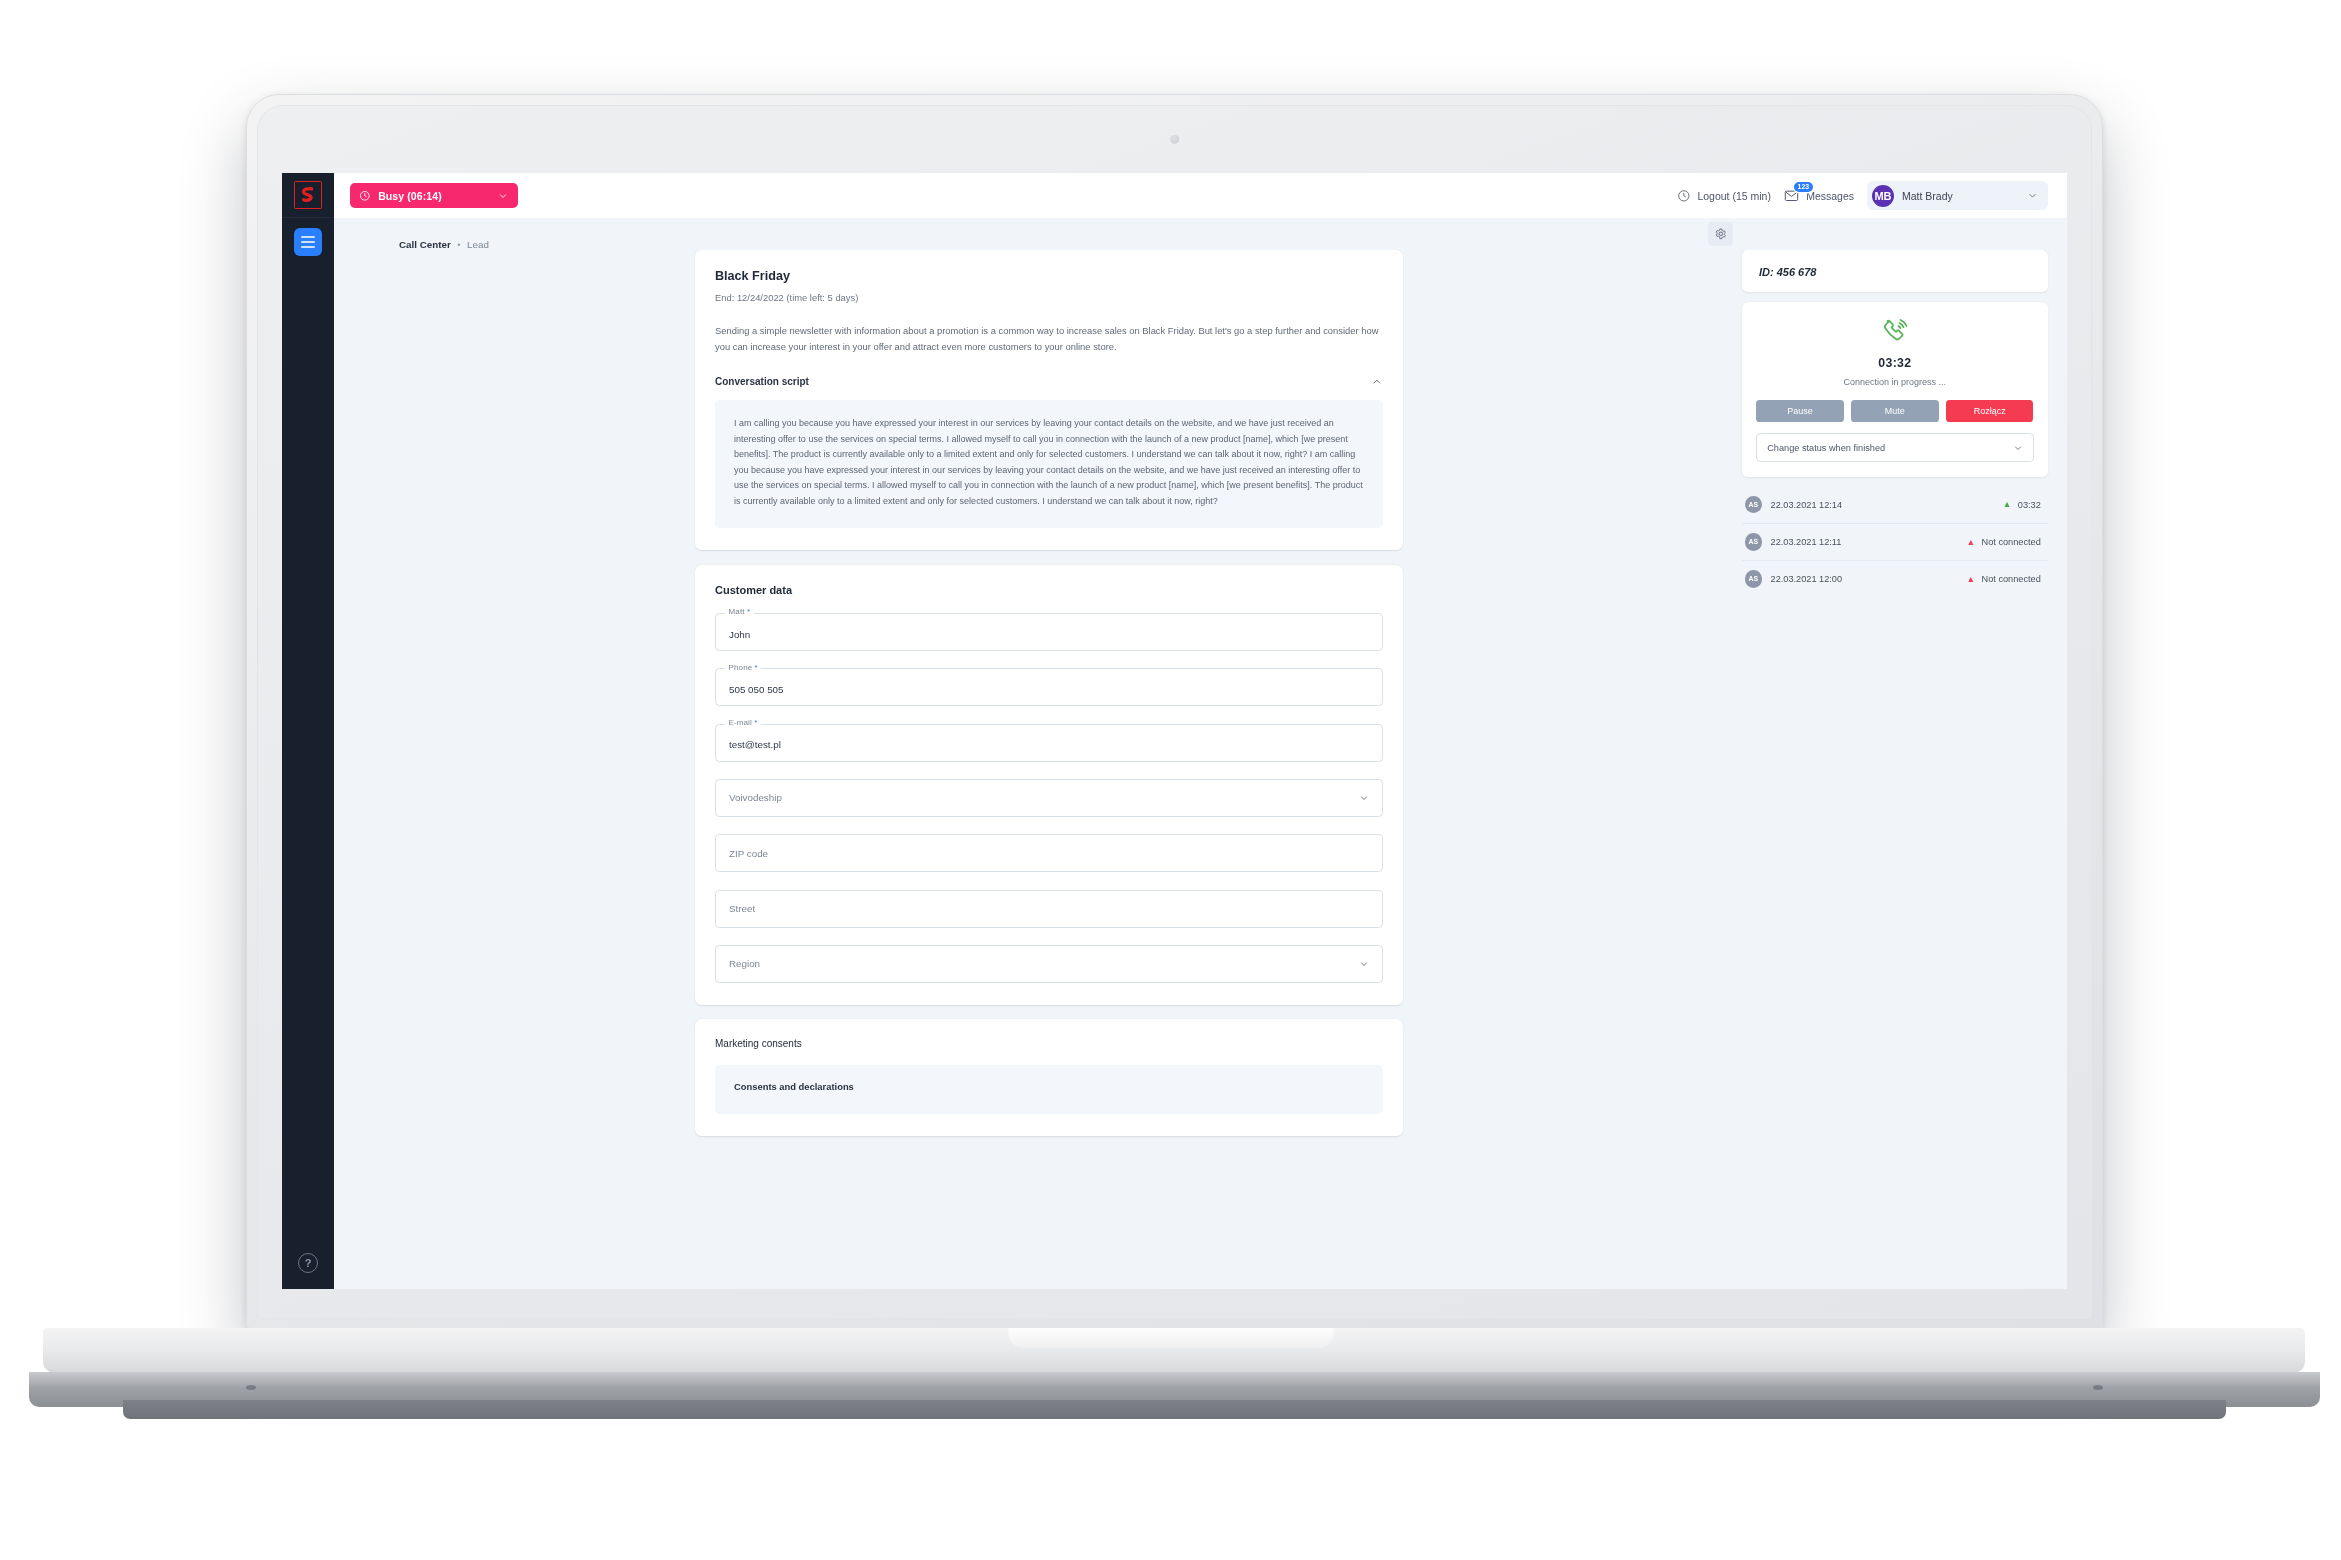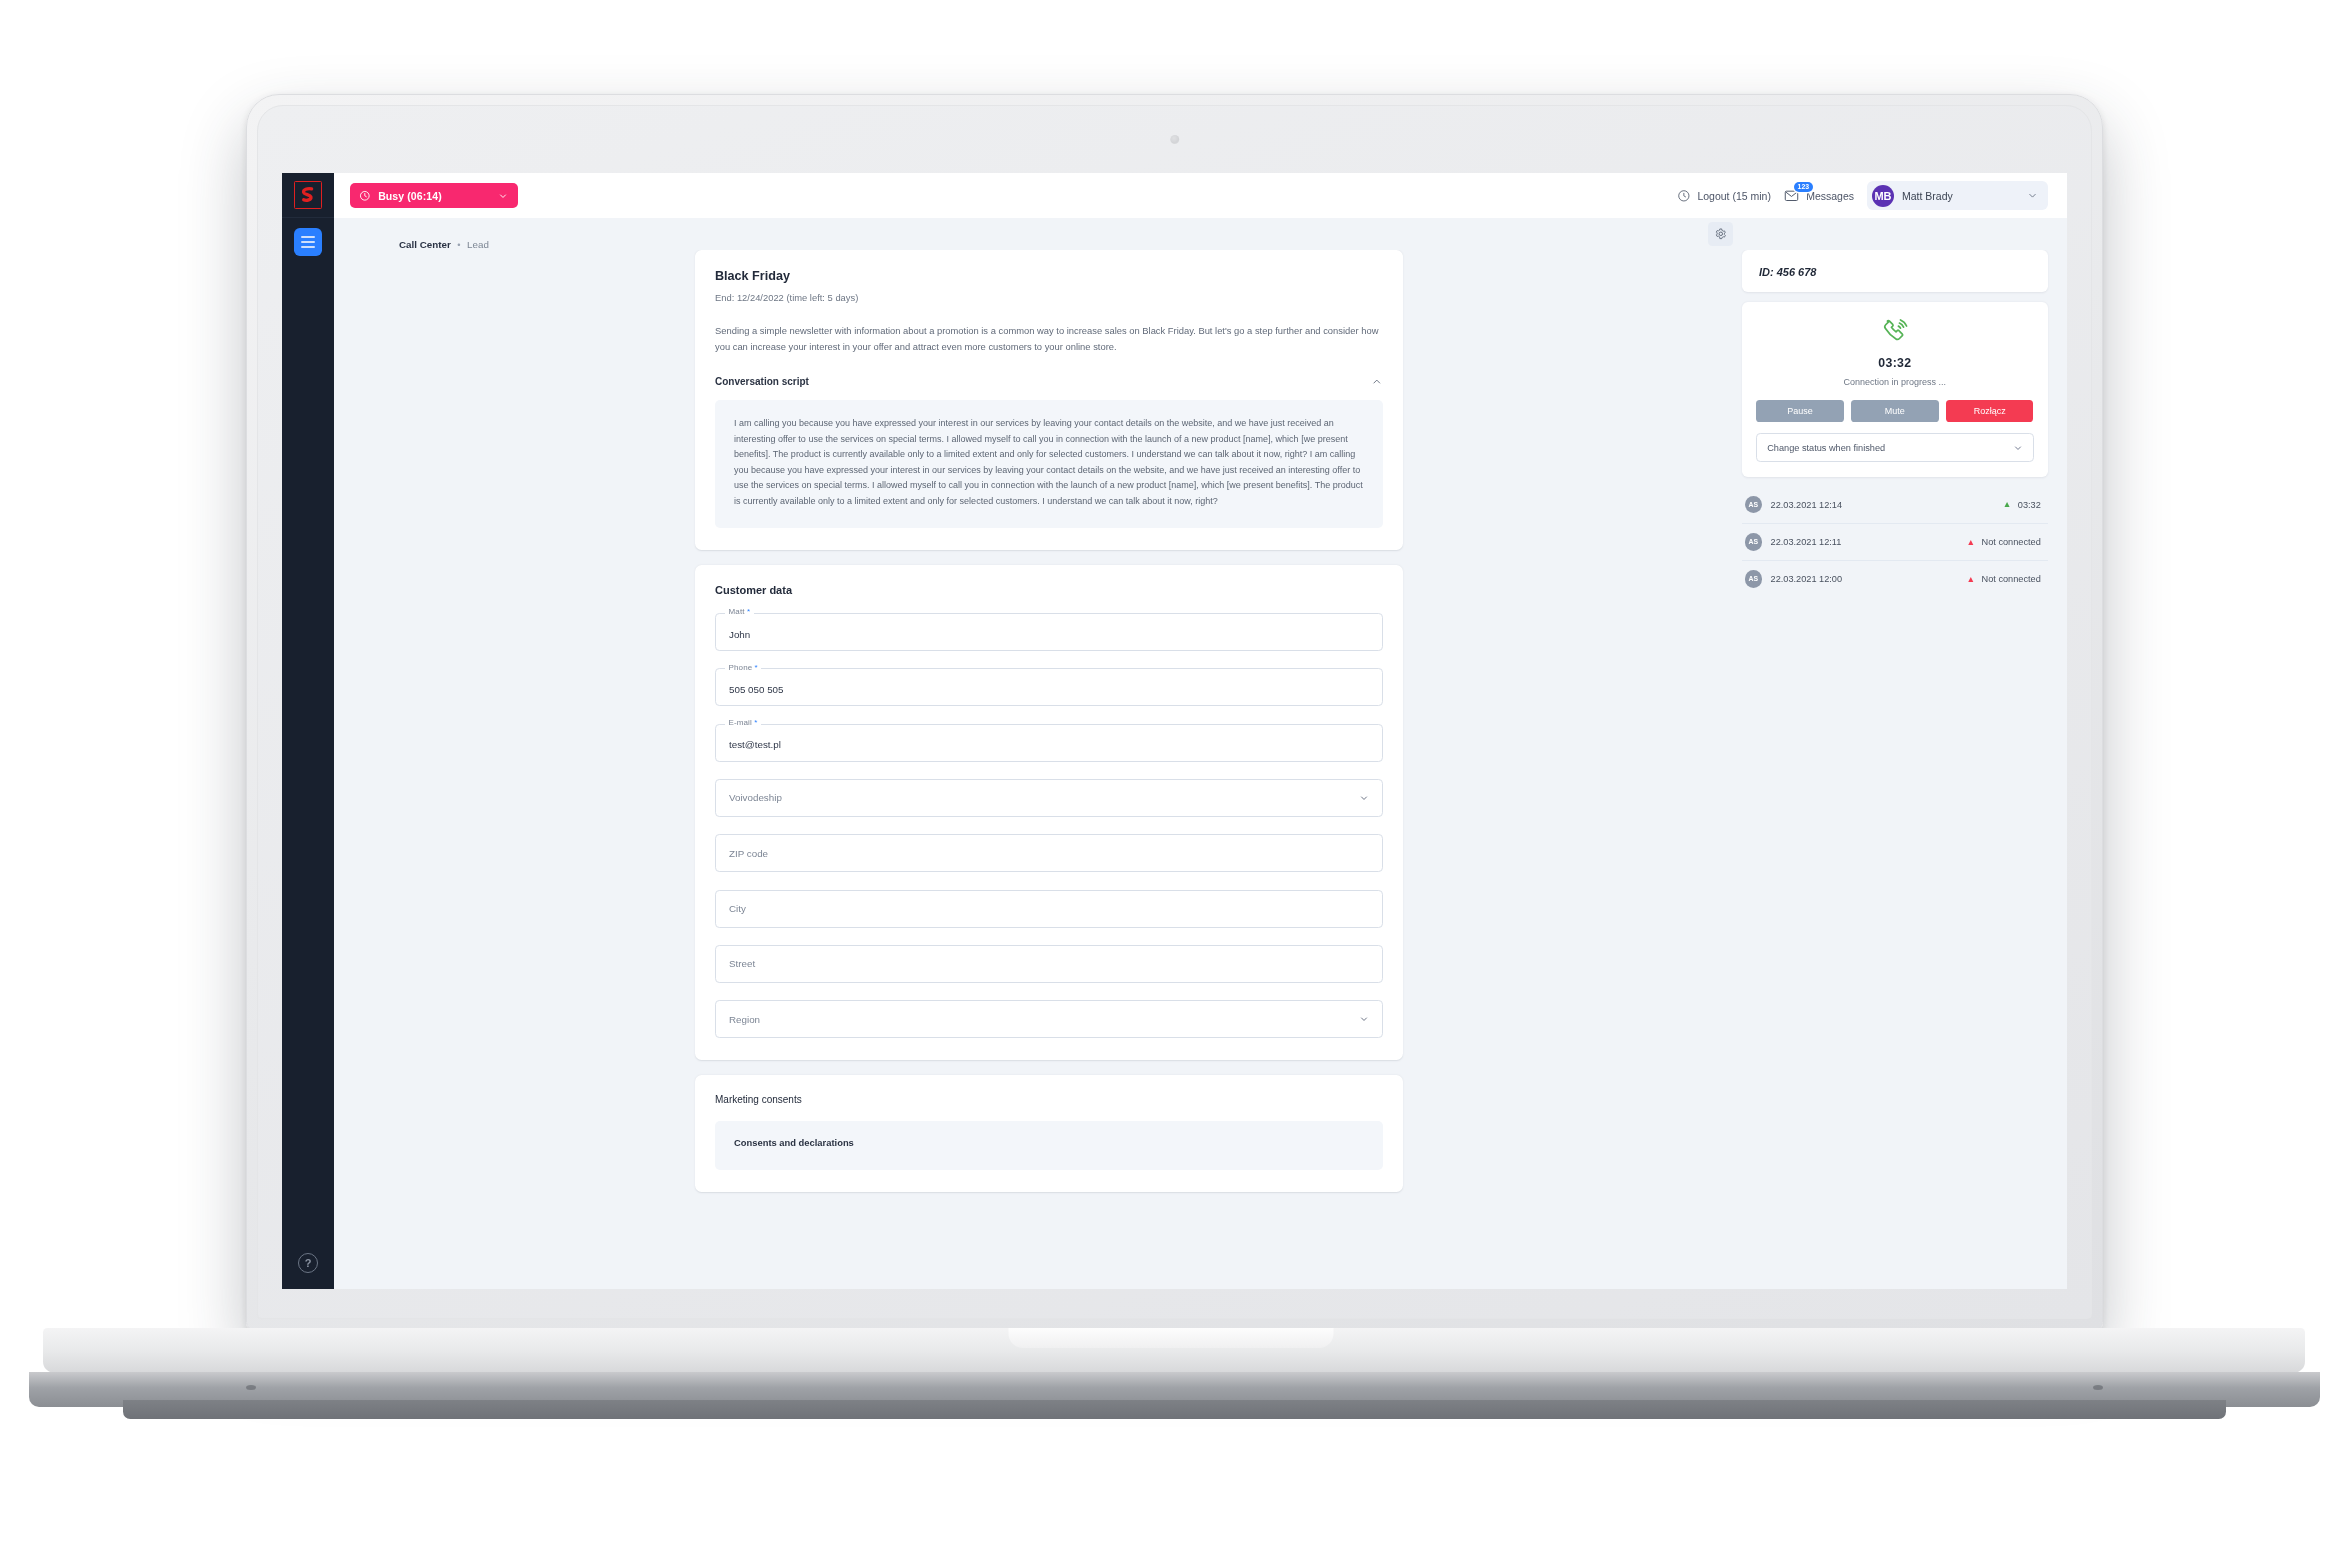--- a/index.html
+++ b/index.html
@@ -371,25 +371,20 @@
                     </svg>
                   </div>
                 </div>
 
                 <div class="field">
                   <div class="field-box">
                     <span class="ph">ZIP code</span>
                   </div>
                 </div>
 
-                <div class="field">
-                  <div class="field-box">
-                    <span class="ph">City</span>
-                  </div>
-                </div>
 
                 <div class="field">
                   <div class="field-box">
                     <span class="ph">Street</span>
                   </div>
                 </div>
 
                 <div class="field">
                   <div class="field-box select-box">
                     <span class="ph">Region</span>

